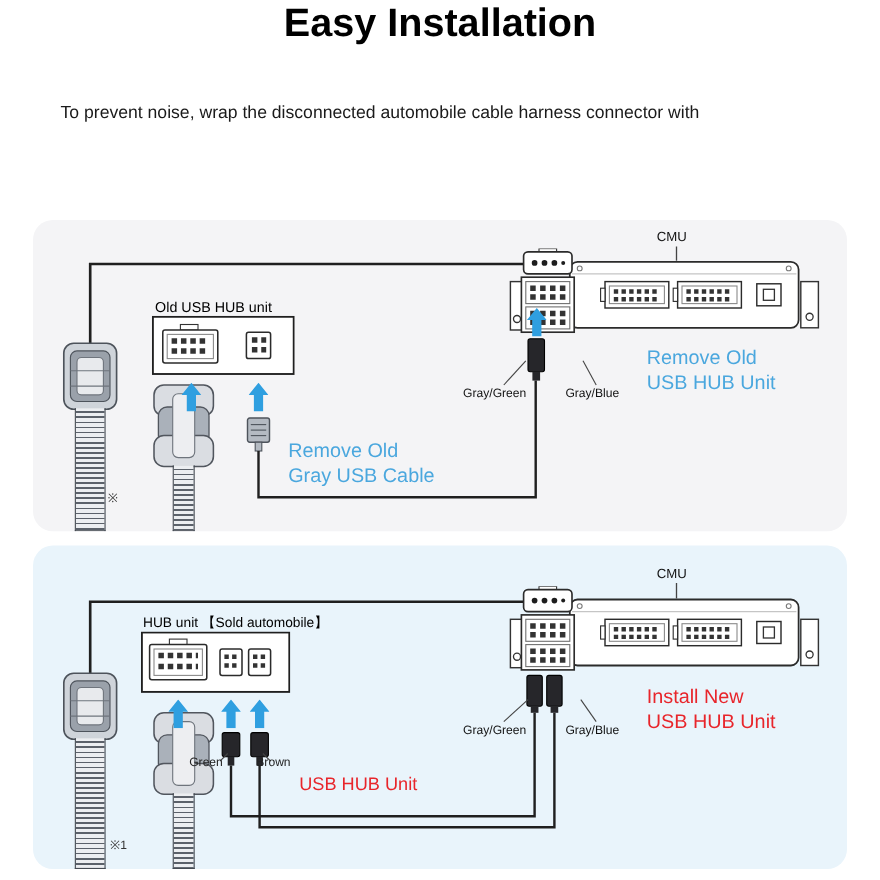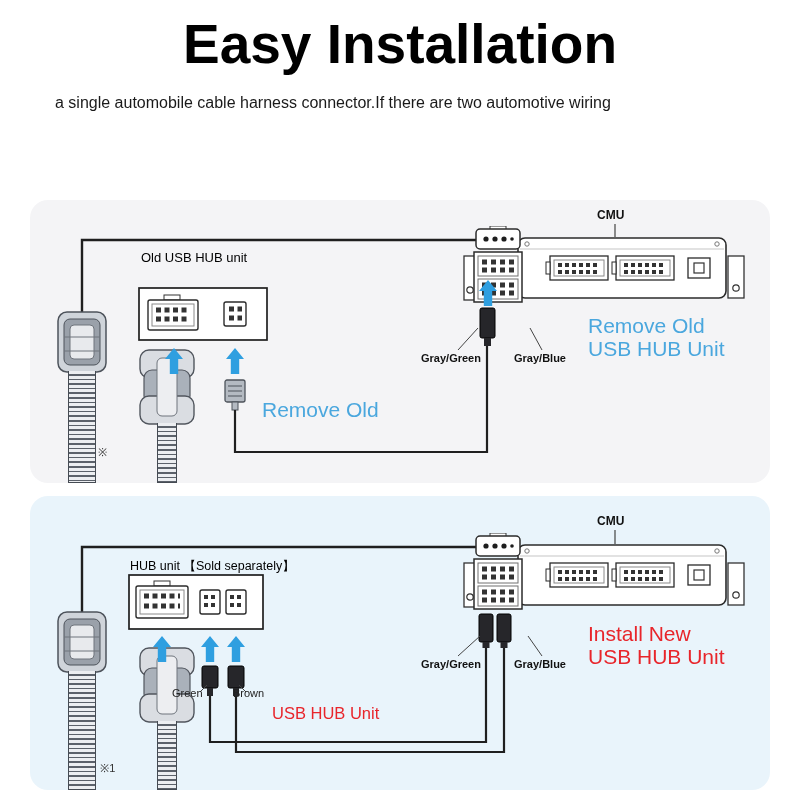--- a/index.html
+++ b/index.html
@@ -1,30 +1,30 @@
 <!DOCTYPE html>
 <html style="--accent-blue: #4aa7de; --accent-red: #e8252b; --arrow-blue: #2f9fe0; --panel-old-bg: #f4f4f6; --panel-new-bg: #e9f4fb;"><head>
 <meta charset="utf-8">
 <style>
   *{margin:0;padding:0;box-sizing:border-box}
   html,body{width:800px;height:800px}
   body{background:#fff;font-family:"Liberation Sans",sans-serif;position:relative;overflow:hidden}
-  .title{position:absolute;top:12px;left:0;width:800px;text-align:center;font-size:55px;font-weight:700;color:#000}
+  .title{position:absolute;top:0;left:0;width:800px;text-align:center;font-size:36px;font-weight:700;color:#000}
   .intro{position:absolute;top:91px;left:55px;width:700px;font-size:16px;line-height:24.5px;color:#1a1a1a}
   .panel{position:absolute;left:30px;width:740px;border-radius:18px;overflow:hidden}
   .panel-old{top:200px;height:283px;background:var(--panel-old-bg,#f4f4f6)}
   .panel-new{top:496px;height:294px;background:var(--panel-new-bg,#e9f4fb)}
   .panel-svg{position:absolute;left:0;top:0}
   .cable{position:absolute;border:1.5px solid #454b53;border-top:none;
          background:repeating-linear-gradient(to bottom,#eceef1 0 3px,#5b616a 3px 4.6px)}
   .lbl{position:absolute;white-space:nowrap;color:#111}
-  .lbl-cmu{font-size:12px;font-weight:700}
+  .lbl-cmu{font-size:12px;font-weight:400}
   .lbl-hub{font-size:13px;color:#000}
-  .lbl-port{font-size:11px;font-weight:700}
-  .lbl-note{font-size:21px;line-height:23px}
+  .lbl-port{font-size:11px;font-weight:400}
+  .lbl-note{font-size:18px;line-height:23px}
   .blue{color:var(--accent-blue,#4aa7de)}
   .red{color:var(--accent-red,#e8252b)}
   .lbl-usbhub{font-size:16.5px}
   .lbl-conn{font-size:11px;color:#222}
   .lbl-foot{font-size:11px;color:#333}
   .defs-svg{position:absolute;width:0;height:0}
 </style>
 </head>
 <body>
 
@@ -95,21 +95,21 @@
 
     <symbol id="sym-arrow-up" viewBox="0 0 18 26">
       <polygon points="9,0 18,11 13.2,11 13.2,26 4.8,26 4.8,11 0,11" style="fill:var(--arrow-blue,#2f9fe0)"></polygon>
     </symbol>
   </defs>
 </svg>
 
 <h1 class="title">Easy Installation</h1>
 
 <div class="intro">
-  <div>a single automobile cable harness connector.If there are two automotive wiring</div>
+  <div>To prevent noise, wrap the disconnected automobile cable harness connector with</div>
 </div>
 
 <section class="panel panel-old">
   <svg class="panel-svg" width="740" height="283" viewBox="0 0 740 283">
     <path d="M52,112 V40 H448" fill="none" stroke="#1f1f1f" stroke-width="2.4"></path>
     <use href="#sym-cmu" x="432" y="26" width="285" height="78"></use>
     <line x1="585" y1="24" x2="585" y2="37" stroke="#444" stroke-width="1.2"></line>
 
     <g transform="translate(28,112)">
       <rect x="0" y="0" width="48" height="60" rx="9" fill="#cfd4da" stroke="#4d535b" stroke-width="1.5"></rect>
@@ -148,27 +148,28 @@
 
     <use href="#sym-arrow-up" x="135" y="148" width="18" height="26"></use>
     <use href="#sym-arrow-up" x="196" y="148" width="18" height="26"></use>
     <use href="#sym-arrow-up" x="449" y="80" width="18" height="26"></use>
   </svg>
 
   <div class="cable" style="left:38px;top:171px;width:28px;height:112px"></div>
   <div class="cable" style="left:127px;top:223px;width:20px;height:60px"></div>
 
   <span class="lbl lbl-cmu" style="left:567px;top:8px">CMU</span>
-  <span class="lbl lbl-hub" style="left:111px;top:50px">Old USB HUB unit</span>
+  <span class="lbl lbl-hub" style="left:111px;top:72px">Old USB HUB unit</span>
   <div class="lbl lbl-note blue" style="left:558px;top:114px">
     <div>Remove Old</div>
     <div>USB HUB Unit</div>
   </div>
   <div class="lbl lbl-note blue" style="left:232px;top:198px">
     <div>Remove Old</div>
+    <div>Gray USB Cable</div>
   </div>
   <span class="lbl lbl-port" style="left:391px;top:152px">Gray/Green</span>
   <span class="lbl lbl-port" style="left:484px;top:152px">Gray/Blue</span>
   <span class="lbl lbl-foot" style="left:68px;top:244px">※</span>
 </section>
 
 <section class="panel panel-new">
   <svg class="panel-svg" width="740" height="294" viewBox="0 0 740 294">
     <path d="M52,116 V51 H448" fill="none" stroke="#1f1f1f" stroke-width="2.4"></path>
     <use href="#sym-cmu" x="432" y="37" width="285" height="78"></use>
@@ -219,21 +220,21 @@
 
     <use href="#sym-arrow-up" x="123" y="140" width="18" height="26"></use>
     <use href="#sym-arrow-up" x="171" y="140" width="18" height="26"></use>
     <use href="#sym-arrow-up" x="197" y="140" width="18" height="26"></use>
   </svg>
 
   <div class="cable" style="left:38px;top:175px;width:28px;height:119px"></div>
   <div class="cable" style="left:127px;top:225px;width:20px;height:69px"></div>
 
   <span class="lbl lbl-cmu" style="left:567px;top:18px">CMU</span>
-  <span class="lbl lbl-hub" style="left:100px;top:62px;font-size:12.5px">HUB unit 【Sold separately】</span>
+  <span class="lbl lbl-hub" style="left:100px;top:62px;font-size:12.5px">HUB unit 【Sold automobile】</span>
   <div class="lbl lbl-note red" style="left:558px;top:126px">
     <div>Install New</div>
     <div>USB HUB Unit</div>
   </div>
   <span class="lbl lbl-usbhub red" style="left:242px;top:208px">USB HUB Unit</span>
   <span class="lbl lbl-port" style="left:391px;top:162px">Gray/Green</span>
   <span class="lbl lbl-port" style="left:484px;top:162px">Gray/Blue</span>
   <span class="lbl lbl-conn" style="left:142px;top:191px">Green</span>
   <span class="lbl lbl-conn" style="left:203px;top:191px">Brown</span>
   <span class="lbl lbl-foot" style="left:70px;top:264px">※1</span>

